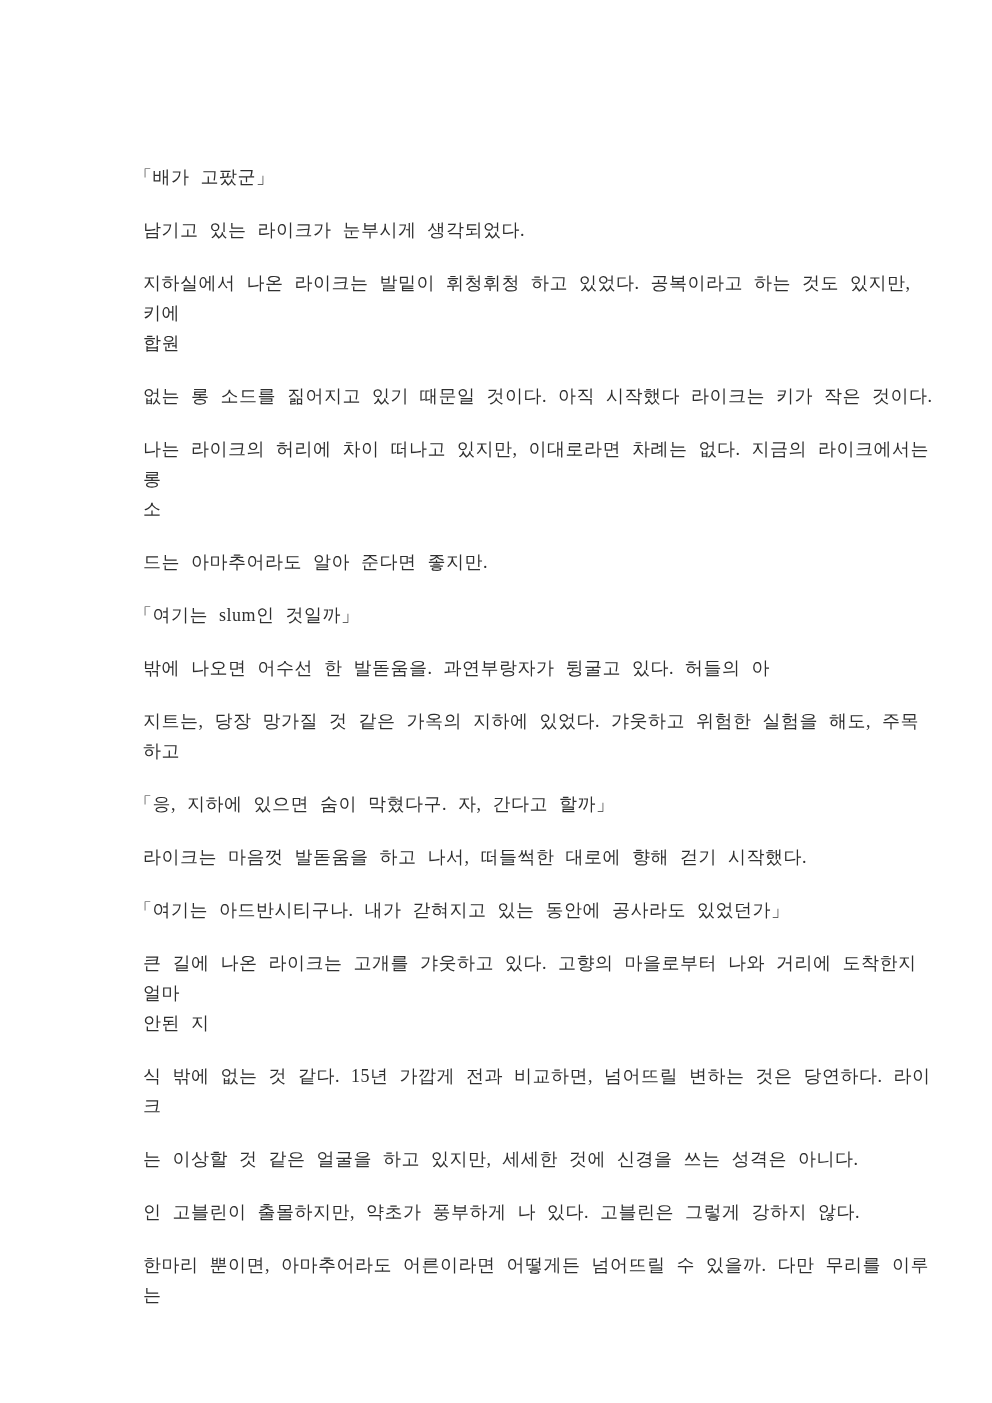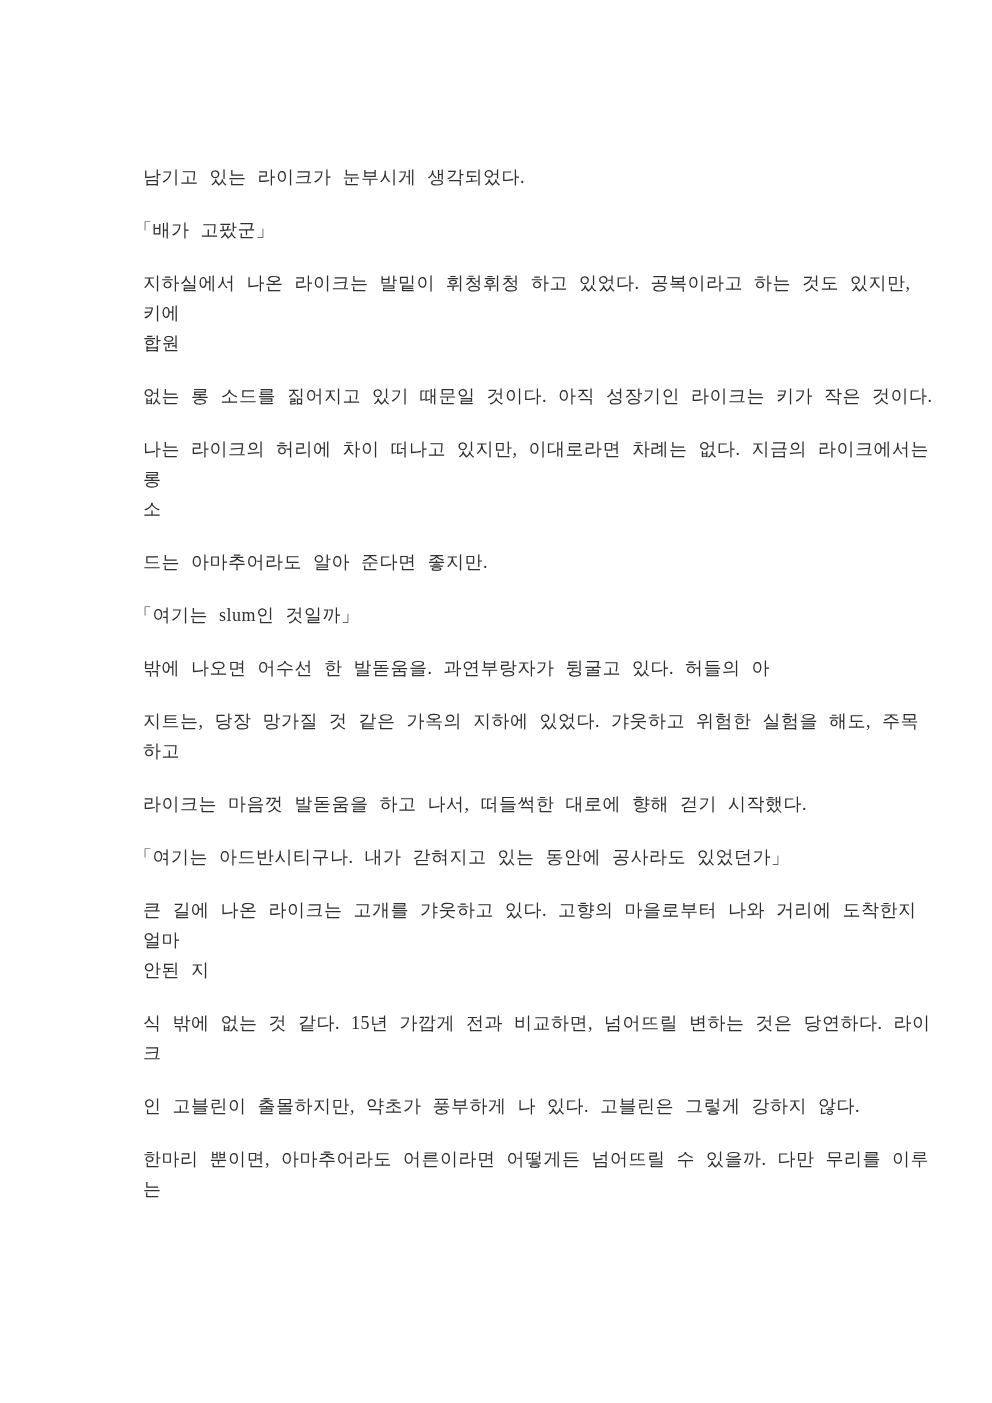--- a/index.html
+++ b/index.html
@@ -30,32 +30,34 @@
     text-align: left;
   }
   p.dialogue {
     margin-left: -9px; 
   }
 </style>
 </head>
 <body>
 
 <div class="doc-page">
+  <p class="para dialogue">「배가 고팠군」</p>
   <p class="para">남기고 있는 라이크가 눈부시게 생각되었다.</p>
-  <p class="para dialogue">「배가 고팠군」</p>
   <p class="para">지하실에서 나온 라이크는 발밑이 휘청휘청 하고 있었다. 공복이라고 하는 것도 있지만, 키에
 합원</p>
-  <p class="para">없는 롱 소드를 짊어지고 있기 때문일 것이다. 아직 성장기인 라이크는 키가 작은 것이다.</p>
+  <p class="para">없는 롱 소드를 짊어지고 있기 때문일 것이다. 아직 시작했다 라이크는 키가 작은 것이다.</p>
   <p class="para">나는 라이크의 허리에 차이 떠나고 있지만, 이대로라면 차례는 없다. 지금의 라이크에서는 롱
 소</p>
   <p class="para">드는 아마추어라도 알아 준다면 좋지만.</p>
   <p class="para dialogue">「여기는 slum인 것일까」</p>
   <p class="para">밖에 나오면 어수선 한 발돋움을. 과연부랑자가 뒹굴고 있다. 허들의 아</p>
   <p class="para">지트는, 당장 망가질 것 같은 가옥의 지하에 있었다. 갸웃하고 위험한 실험을 해도, 주목하고</p>
+  <p class="para dialogue">「응, 지하에 있으면 숨이 막혔다구. 자, 간다고 할까」</p>
   <p class="para">라이크는 마음껏 발돋움을 하고 나서, 떠들썩한 대로에 향해 걷기 시작했다.</p>
   <p class="para dialogue">「여기는 아드반시티구나. 내가 갇혀지고 있는 동안에 공사라도 있었던가」</p>
   <p class="para">큰 길에 나온 라이크는 고개를 갸웃하고 있다. 고향의 마을로부터 나와 거리에 도착한지 얼마
 안된 지</p>
   <p class="para">식 밖에 없는 것 같다. 15년 가깝게 전과 비교하면, 넘어뜨릴 변하는 것은 당연하다. 라이
 크</p>
+  <p class="para">는 이상할 것 같은 얼굴을 하고 있지만, 세세한 것에 신경을 쓰는 성격은 아니다.</p>
   <p class="para">인 고블린이 출몰하지만, 약초가 풍부하게 나 있다. 고블린은 그렇게 강하지 않다.</p>
   <p class="para">한마리 뿐이면, 아마추어라도 어른이라면 어떻게든 넘어뜨릴 수 있을까. 다만 무리를 이루는</p>
 </div>
 
 </body></html>

